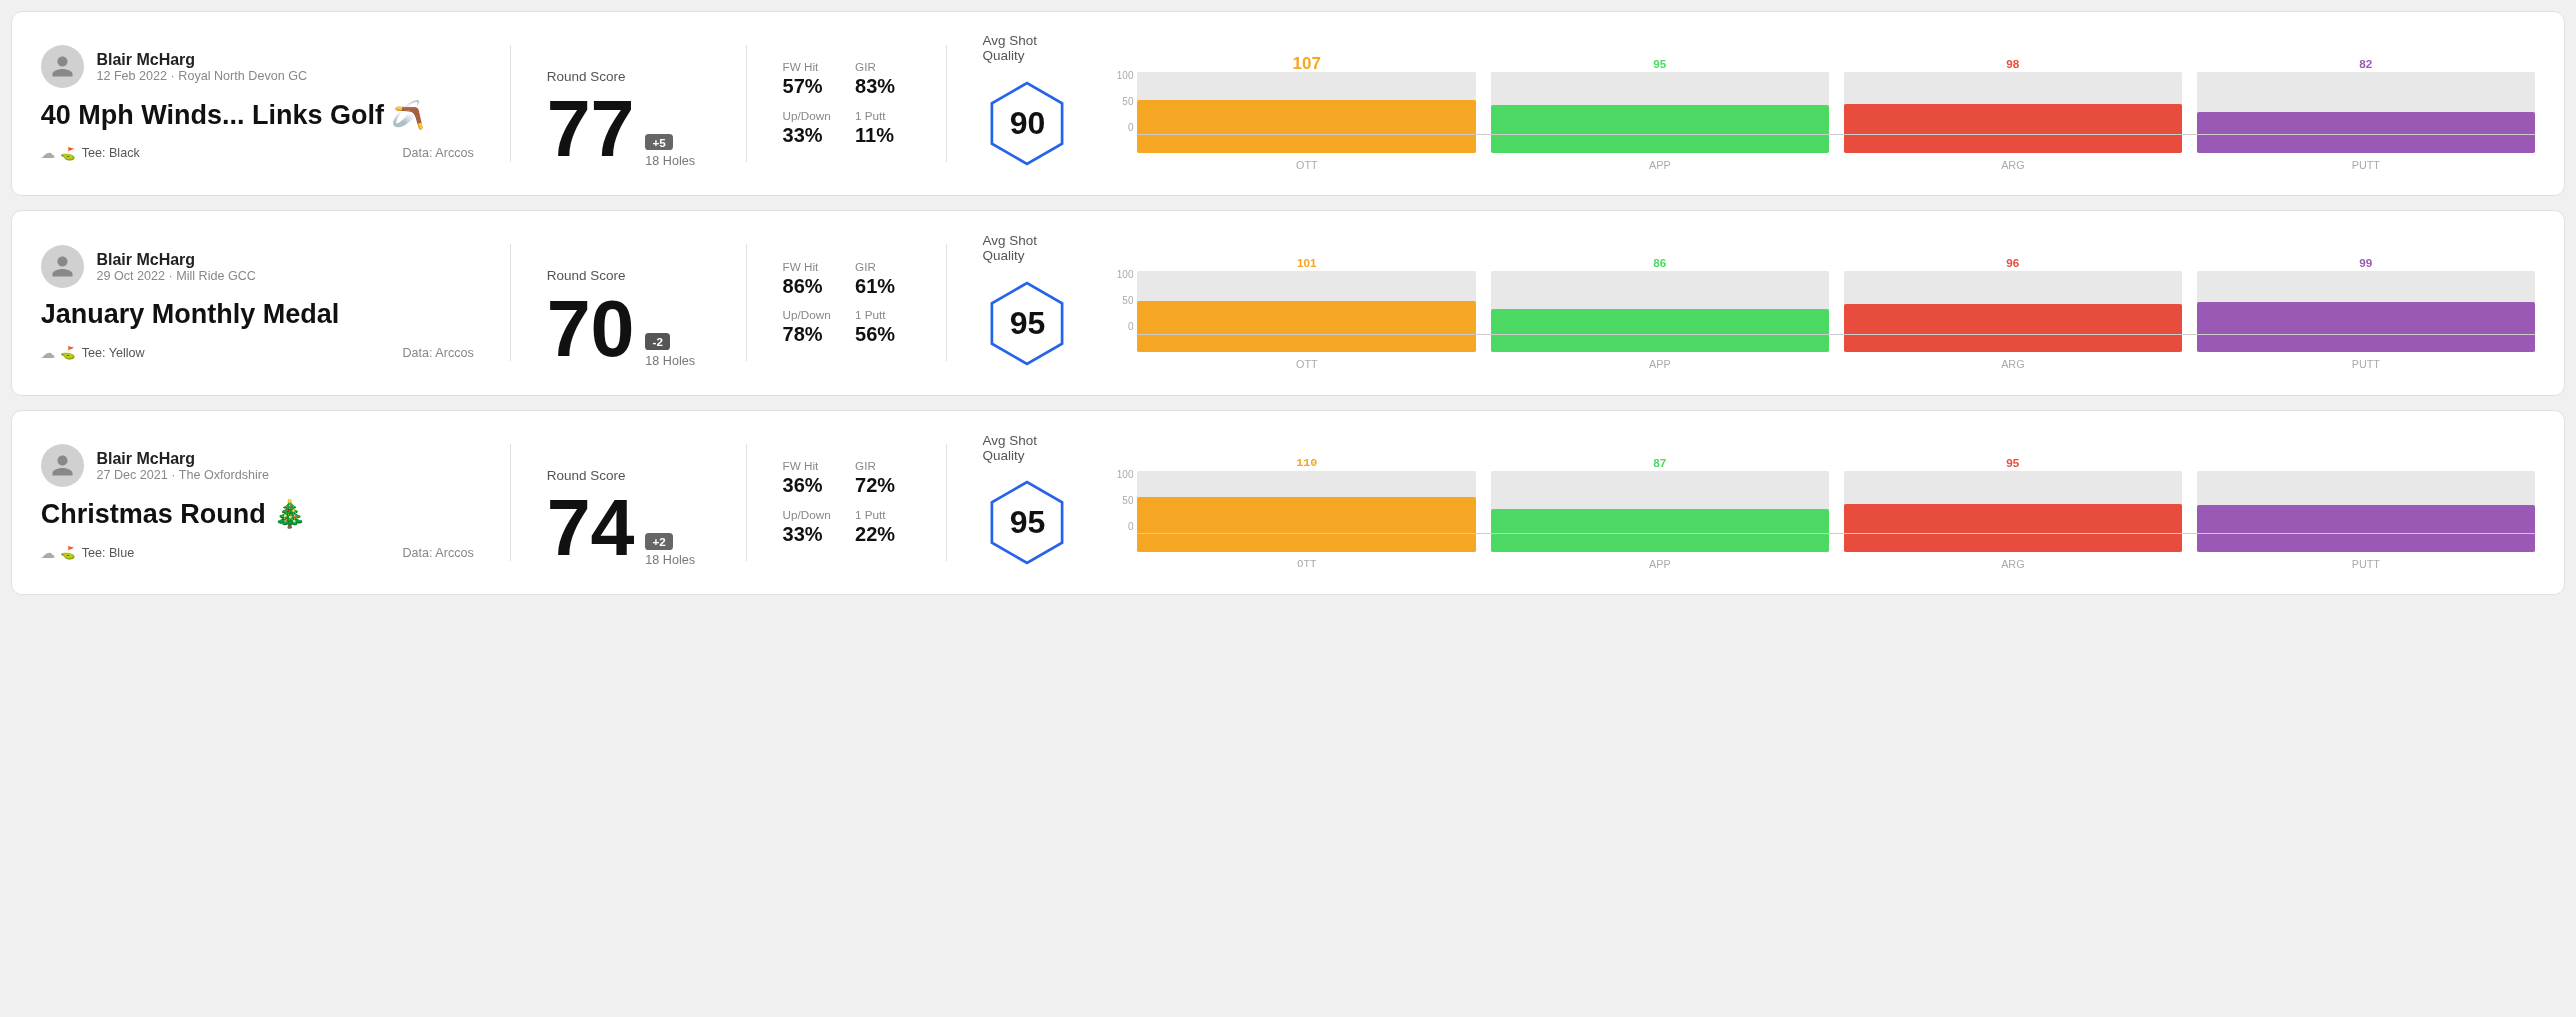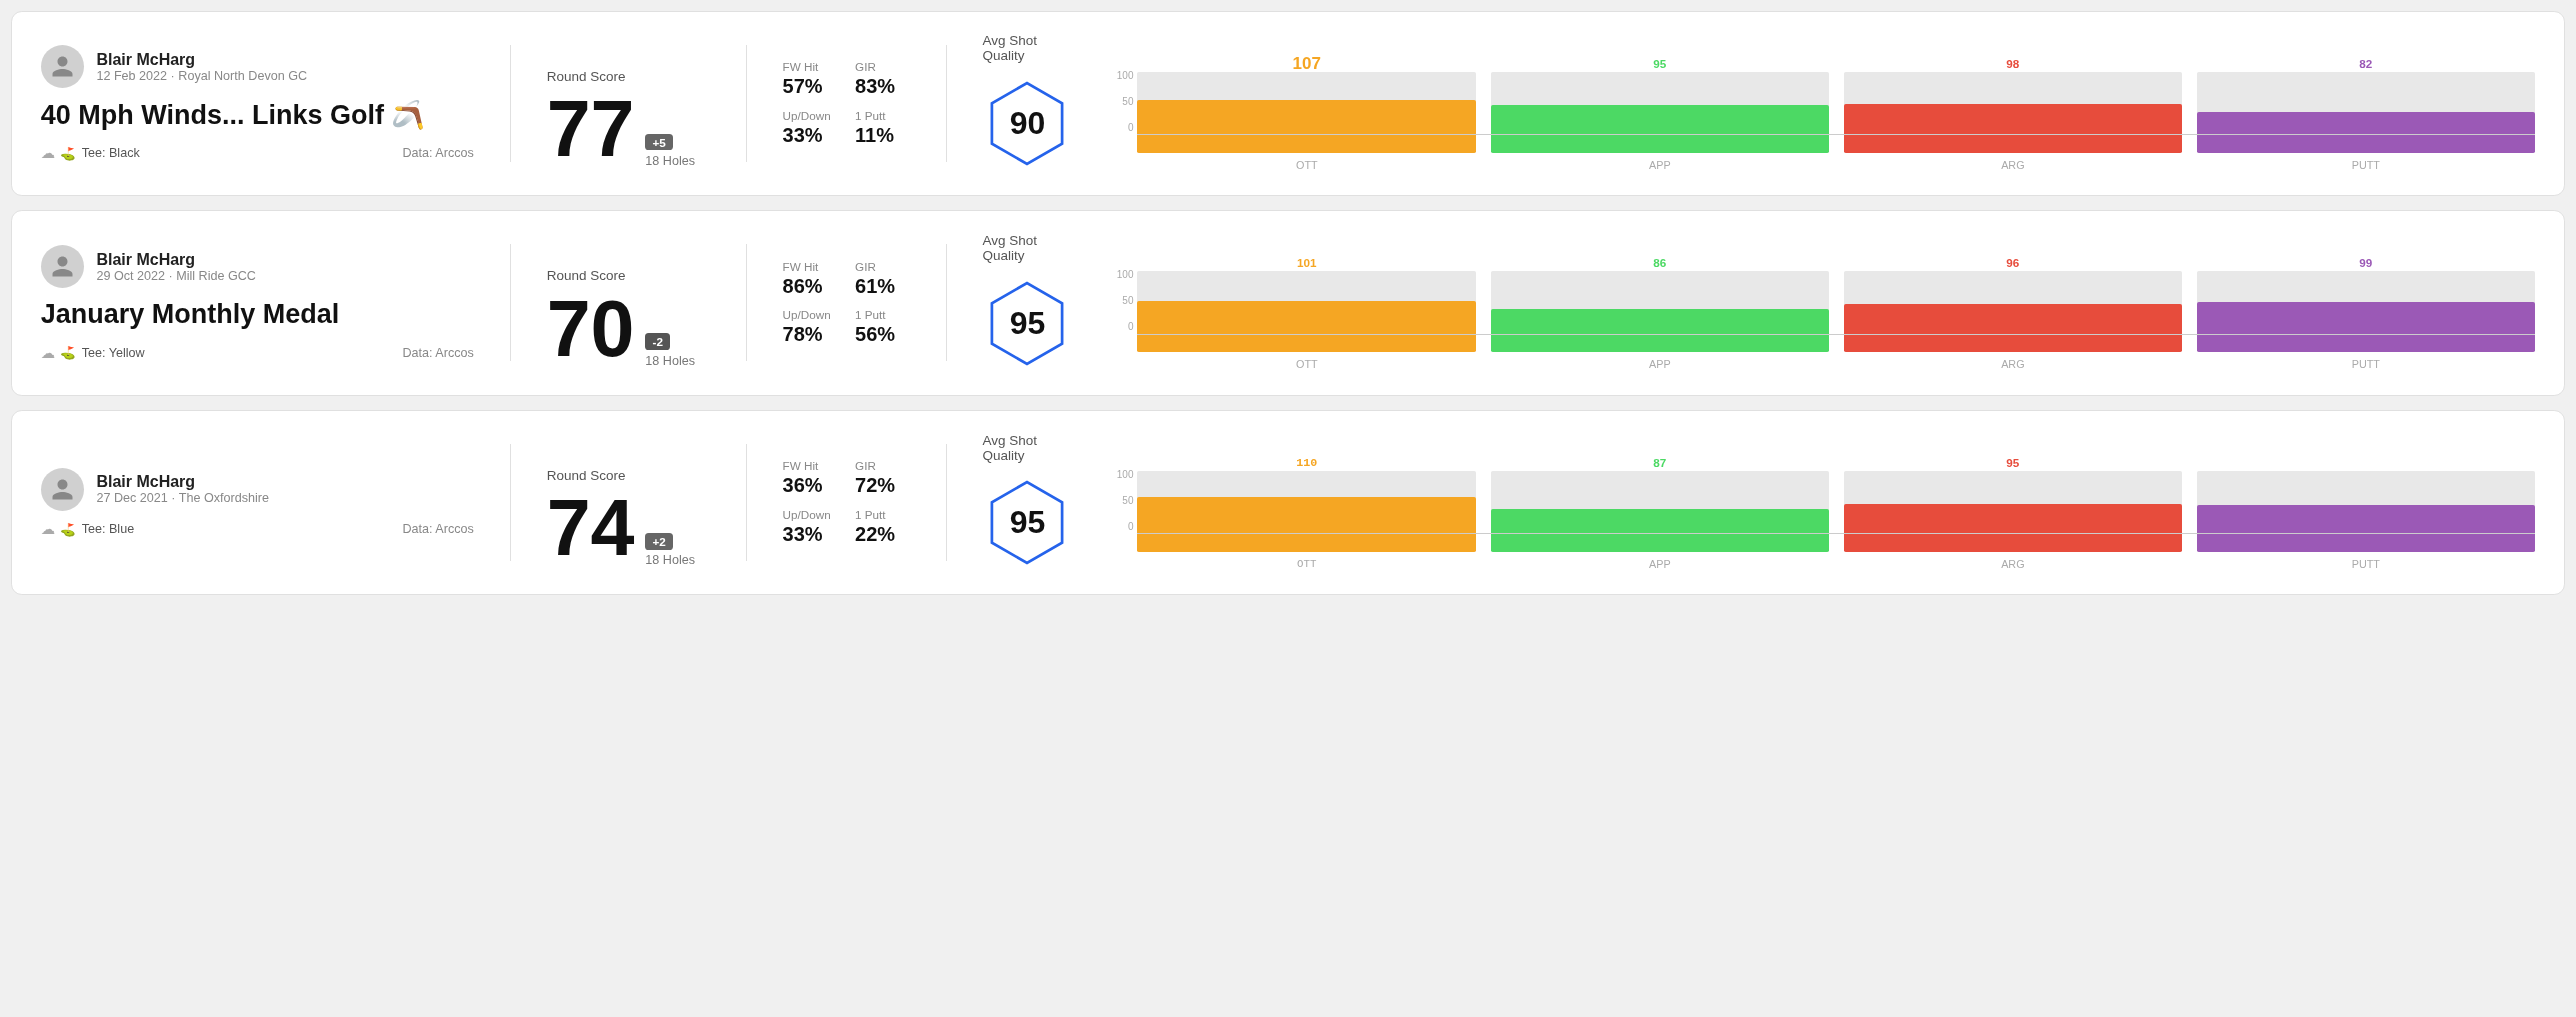--- a/index.html
+++ b/index.html
@@ -410,20 +410,21 @@
           <div class="avatar">
             <svg viewBox="0 0 24 24">
               <path d="M12 12c2.7 0 4.8-2.1 4.8-4.8S14.7 2.4 12 2.4 7.2 4.5 7.2 7.2 9.3 12 12 12zm0 2.4c-3.2 0-9.6 1.6-9.6 4.8v2.4h19.2v-2.4c0-3.2-6.4-4.8-9.6-4.8z"></path>
             </svg>
           </div>
           <div class="user-info">
             <div class="user-name">Blair McHarg</div>
             <div class="user-date">27 Dec 2021 · The Oxfordshire</div>
           </div>
         </div>
+        <div class="round-title">Christmas Round 🎄</div>
         <div class="card-footer">
           <div class="tee-info">
             <span style="color:#aaa;font-size:14.4px;">☁</span>
             <span style="color:#aaa;font-size:12.6px;">⛳</span>
             <span>Tee: Blue</span>
           </div>
           <div class="data-source">Data: Arccos</div>
         </div>
       </div>
       <div class="divider"></div>

